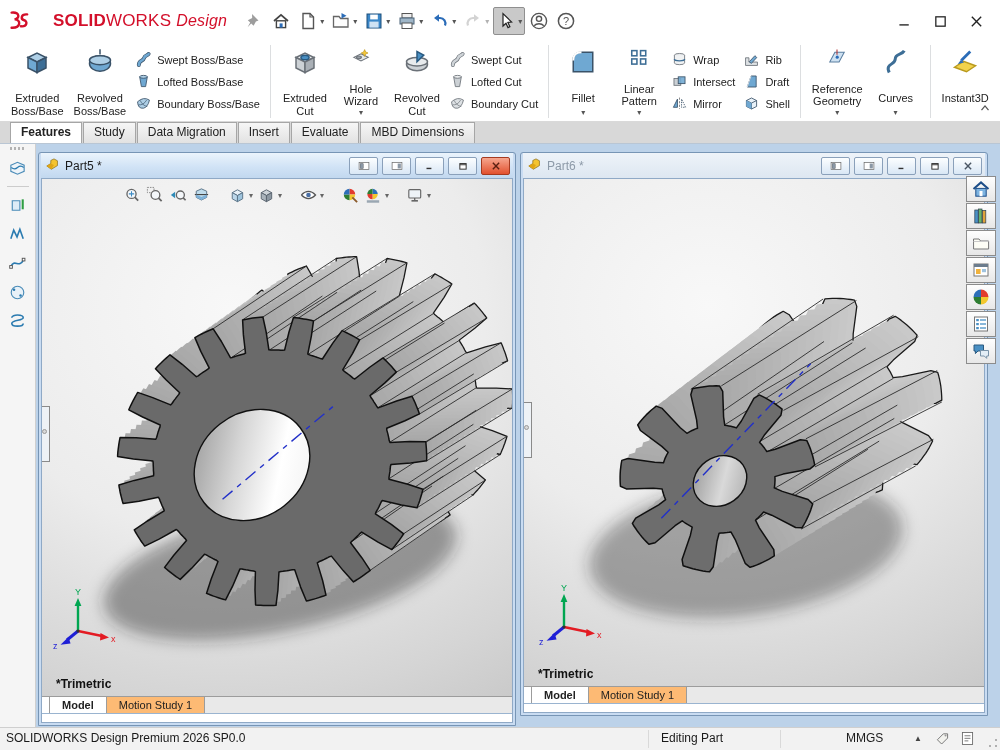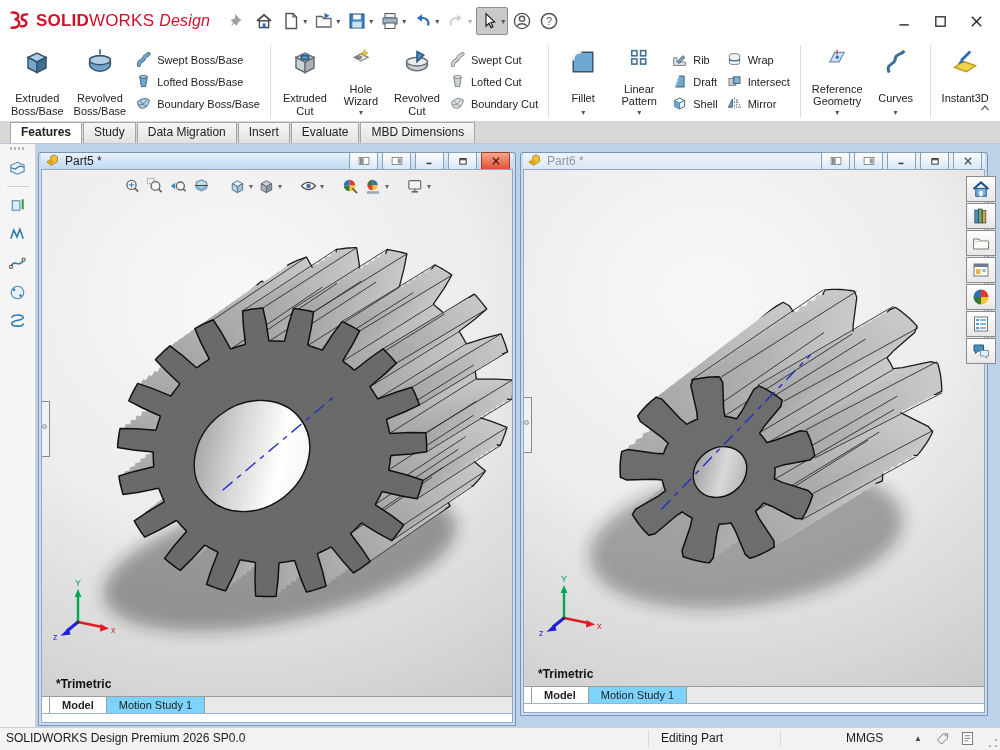--- a/index.html
+++ b/index.html
@@ -1,20 +1,20 @@
 <!DOCTYPE html>
 <html><head>
 <meta charset="utf-8">
 <style>
   html,body{margin:0;padding:0;}
   .app{width:1000px;height:750px;position:relative;overflow:hidden;background:#fff;
        font-family:"Liberation Sans",sans-serif;font-size:12px;color:#1a1a1a;}
   
   .menubar{height:42px;display:flex;align-items:center;background:#fff;padding-left:8px;box-sizing:border-box;}
-  .logo{display:flex;align-items:center;gap:4px;}
+  .logo{display:flex;align-items:center;gap:21px;}
   .brand{font-size:17px;letter-spacing:.2px;white-space:nowrap;}
   .brand b{font-weight:bold;}
   .brand .suffix{font-style:italic;font-weight:normal;margin-left:5px;font-size:16px;}
   .menus{display:flex;margin-left:22px;}
   .menu-item{padding:5px 11px;font-size:12.5px;color:#111;cursor:default;}
   .qat{display:flex;align-items:center;margin-left:14px;gap:1px;}
   .qat-item{display:flex;align-items:center;padding:3px 2px;border:1px solid transparent;border-radius:2px;}
   .qat-item .caret{font-size:8px;color:#555;margin-left:2px;}
   .qat-item.active{background:#c9c9c9;border-color:#8f8f8f;}
   .qat-item.disabled{opacity:.45;}
@@ -45,21 +45,21 @@
              align-items:center;padding-top:3px;gap:7px;box-sizing:border-box;}
   .ls-grip{width:16px;height:3px;background:repeating-linear-gradient(90deg,#b3b3b3 0 2px,transparent 2px 4px);}
   .ls-div{width:22px;height:1px;background:#cccccc;}
   .ls-btn{width:24px;height:22px;display:flex;align-items:center;justify-content:center;}
   .mdi{flex:1;position:relative;background:#bcd2e9;}
   
   .swin{position:absolute;background:#c9dcf2;border:1px solid #7795b5;border-radius:3px 3px 0 0;
         padding:0 2px 2px;box-sizing:border-box;display:flex;flex-direction:column;}
   #win0{left:2px;top:8px;width:478px;height:574px;z-index:2;}
   #win1{left:484px;top:8px;width:468px;height:564px;z-index:1;}
-  .titlebar{height:16px;display:flex;align-items:center;gap:5px;padding:0 3px;font-size:12px;flex:none;}
+  .titlebar{height:25px;display:flex;align-items:center;gap:5px;padding:0 3px;font-size:12px;flex:none;}
   .titlebar.active{background:linear-gradient(#ebf4fc,#d1e3f6 55%,#c2d8ef);}
   .titlebar.inactive{background:linear-gradient(#eef3f9,#dde7f1);}
   .wtitle-active{color:#1c1c1c;}
   .wtitle-inactive{color:#8d9aa8;}
   .wbtns{margin-left:auto;display:flex;gap:4px;}
   .wbtn{width:27px;height:16px;border:1px solid #8aa0ba;border-radius:2px;
         background:linear-gradient(#fcfeff,#d9e7f5);display:flex;align-items:center;justify-content:center;}
   .wbtn.close-active{background:linear-gradient(#f6a68e,#e2512f);border-color:#a53a20;}
   .win-body{flex:1;display:flex;flex-direction:column;border:1px solid #8fa9c6;background:#fff;min-height:0;}
   .viewport{flex:1;position:relative;overflow:hidden;
@@ -70,21 +70,21 @@
   .hu-caret{font-size:8px;color:#666;}
   .hu-gap{width:9px;}
   .viewlabel{position:absolute;left:14px;bottom:5px;font-size:12px;font-weight:bold;color:#111;}
   .pane-handle{position:absolute;left:0;top:44%;width:7px;height:54px;background:#eef2f6;
                border:1px solid #8a8a8a;border-left:none;}
   .pane-handle::after{content:"";position:absolute;left:0px;top:22px;width:5px;height:5px;border-radius:50%;
                background:#d8d8d8;border:1px solid #9a9a9a;box-sizing:border-box;}
   .doctabs{height:16px;display:flex;align-items:stretch;background:#e9e9e9;border-top:1px solid #9c9c9c;
            font-size:11px;flex:none;}
   .dt-stub{width:7px;background:#fff;border-right:1px solid #9c9c9c;}
-  .dtab{padding:0 12px;display:flex;align-items:center;border-right:1px solid #9c9c9c;background:#7dd3fc;color:#222;}
+  .dtab{padding:0 12px;display:flex;align-items:center;border-right:1px solid #9c9c9c;background:#fdba74;color:#222;}
   .dtab.active{background:#fff;font-weight:bold;}
   .hscroll{height:8px;background:#fff;border-top:1px solid #9ab4d0;flex:none;}
   
   .taskpane{position:absolute;top:32px;right:2px;width:32px;display:flex;flex-direction:column;gap:1px;z-index:5;}
   .tp-btn{width:30px;height:26px;background:linear-gradient(#fefefe,#e7e7e7);border:1px solid #8c8c8c;
           display:flex;align-items:center;justify-content:center;box-sizing:border-box;}
   
   .statusbar{height:23px;background:#f2f2f2;border-top:1px solid #cfcfcf;position:relative;
              font-size:12px;color:#1a1a1a;box-sizing:border-box;}
   .sb-item{position:absolute;top:3px;}
@@ -313,64 +313,64 @@
             <rect x="11.5" y="3.5" width="5" height="5" fill="none" stroke="#3d6e96" stroke-width="1.5"></rect>
             <rect x="3" y="11.5" width="5" height="5" fill="none" stroke="#3d6e96" stroke-width="1.5"></rect>
             <rect x="11.5" y="11.5" width="5" height="5" fill="none" stroke="#3d6e96" stroke-width="1.5"></rect>
           </svg>
           <div class="lbl">Linear<br>Pattern</div>
           <div class="drop">▾</div>
         </div>
         <div class="rib-stack">
           <div class="rib-srow">
             <svg width="17" height="17" viewBox="0 0 20 20">
+              <ellipse cx="10" cy="5" rx="6" ry="2.1" fill="#e8ebed" stroke="#6b7178"></ellipse>
+              <path d="M4 5 V14 a6 2.1 0 0 0 12 0 V5" fill="#f0f2f3" stroke="#6b7178"></path>
+              <path d="M4 9.5 a6 2.1 0 0 0 12 0" fill="none" stroke="#3d6e96" stroke-width="1.7"></path>
+            </svg>
+            <span class="lbl">Wrap</span>
+          </div>
+          <div class="rib-srow">
+            <svg width="17" height="17" viewBox="0 0 20 20">
+              <rect x="3.5" y="6.5" width="8" height="8" fill="#ccd1d5" stroke="#6b7178"></rect>
+              <rect x="8.5" y="4.5" width="8" height="8" fill="#6fa8d2" fill-opacity="0.88" stroke="#3a5268"></rect>
+            </svg>
+            <span class="lbl">Intersect</span>
+          </div>
+          <div class="rib-srow">
+            <svg width="17" height="17" viewBox="0 0 20 20">
+              <path d="M2.8 14.5 L7.6 4.8 v9.7 Z" fill="#6fa8d2" stroke="#3a5268"></path>
+              <path d="M17.2 14.5 L12.4 4.8 v9.7 Z" fill="none" stroke="#3a5268" stroke-dasharray="1.6 1.2"></path>
+              <line x1="10" y1="3" x2="10" y2="16.5" stroke="#777" stroke-dasharray="2.6 1.6"></line>
+            </svg>
+            <span class="lbl">Mirror</span>
+          </div>
+        </div>
+        <div class="rib-stack">
+          <div class="rib-srow">
+            <svg width="17" height="17" viewBox="0 0 20 20">
               <path d="M3 17 V8 h4 v5 h10 v4 Z" fill="#dde1e4" stroke="#6b7178"></path>
               <path d="M7.5 12.5 L14 5.5 l2.2 2.2 -6.5 7 Z" fill="#6fa8d2" stroke="#3a5268"></path>
             </svg>
             <span class="lbl">Rib</span>
           </div>
           <div class="rib-srow">
             <svg width="17" height="17" viewBox="0 0 20 20">
               <polygon points="5,16.5 9.5,3.5 15.5,3.5 15.5,16.5" fill="#6fa8d2" stroke="#3a5268"></polygon>
               <line x1="9.5" y1="3.5" x2="5" y2="16.5" stroke="#e8f2fa" stroke-width="1"></line>
             </svg>
             <span class="lbl">Draft</span>
           </div>
           <div class="rib-srow">
             <svg width="17" height="17" viewBox="0 0 20 20">
               <path d="M4 6.5 L10 3.5 L16 6.5 V13.5 L10 16.5 L4 13.5 Z" fill="#e8f1f8" stroke="#3a5268"></path>
               <path d="M4 6.5 L10 9.5 L16 6.5 M10 9.5 V16.5" fill="none" stroke="#3a5268"></path>
               <path d="M4 6.5 L10 9.5 L10 16.5 L4 13.5 Z" fill="#6fa8d2"></path>
             </svg>
             <span class="lbl">Shell</span>
-          </div>
-        </div>
-        <div class="rib-stack">
-          <div class="rib-srow">
-            <svg width="17" height="17" viewBox="0 0 20 20">
-              <ellipse cx="10" cy="5" rx="6" ry="2.1" fill="#e8ebed" stroke="#6b7178"></ellipse>
-              <path d="M4 5 V14 a6 2.1 0 0 0 12 0 V5" fill="#f0f2f3" stroke="#6b7178"></path>
-              <path d="M4 9.5 a6 2.1 0 0 0 12 0" fill="none" stroke="#3d6e96" stroke-width="1.7"></path>
-            </svg>
-            <span class="lbl">Wrap</span>
-          </div>
-          <div class="rib-srow">
-            <svg width="17" height="17" viewBox="0 0 20 20">
-              <rect x="3.5" y="6.5" width="8" height="8" fill="#ccd1d5" stroke="#6b7178"></rect>
-              <rect x="8.5" y="4.5" width="8" height="8" fill="#6fa8d2" fill-opacity="0.88" stroke="#3a5268"></rect>
-            </svg>
-            <span class="lbl">Intersect</span>
-          </div>
-          <div class="rib-srow">
-            <svg width="17" height="17" viewBox="0 0 20 20">
-              <path d="M2.8 14.5 L7.6 4.8 v9.7 Z" fill="#6fa8d2" stroke="#3a5268"></path>
-              <path d="M17.2 14.5 L12.4 4.8 v9.7 Z" fill="none" stroke="#3a5268" stroke-dasharray="1.6 1.2"></path>
-              <line x1="10" y1="3" x2="10" y2="16.5" stroke="#777" stroke-dasharray="2.6 1.6"></line>
-            </svg>
-            <span class="lbl">Mirror</span>
           </div>
         </div>
       </div>
       <div class="rib-sep"></div>
       <div class="rib-group">
         <div class="rib-large">
           <svg width="30" height="30" viewBox="0 0 20 20">
             <polygon points="3,14.5 8,5 17,5 12,14.5" fill="#cfe2f2" stroke="#5a7ea0"></polygon>
             <line x1="10" y1="2.5" x2="10" y2="7.5" stroke="#b03030"></line>
             <circle cx="10.2" cy="9.8" r="1.5" fill="#2b6cb8"></circle>

